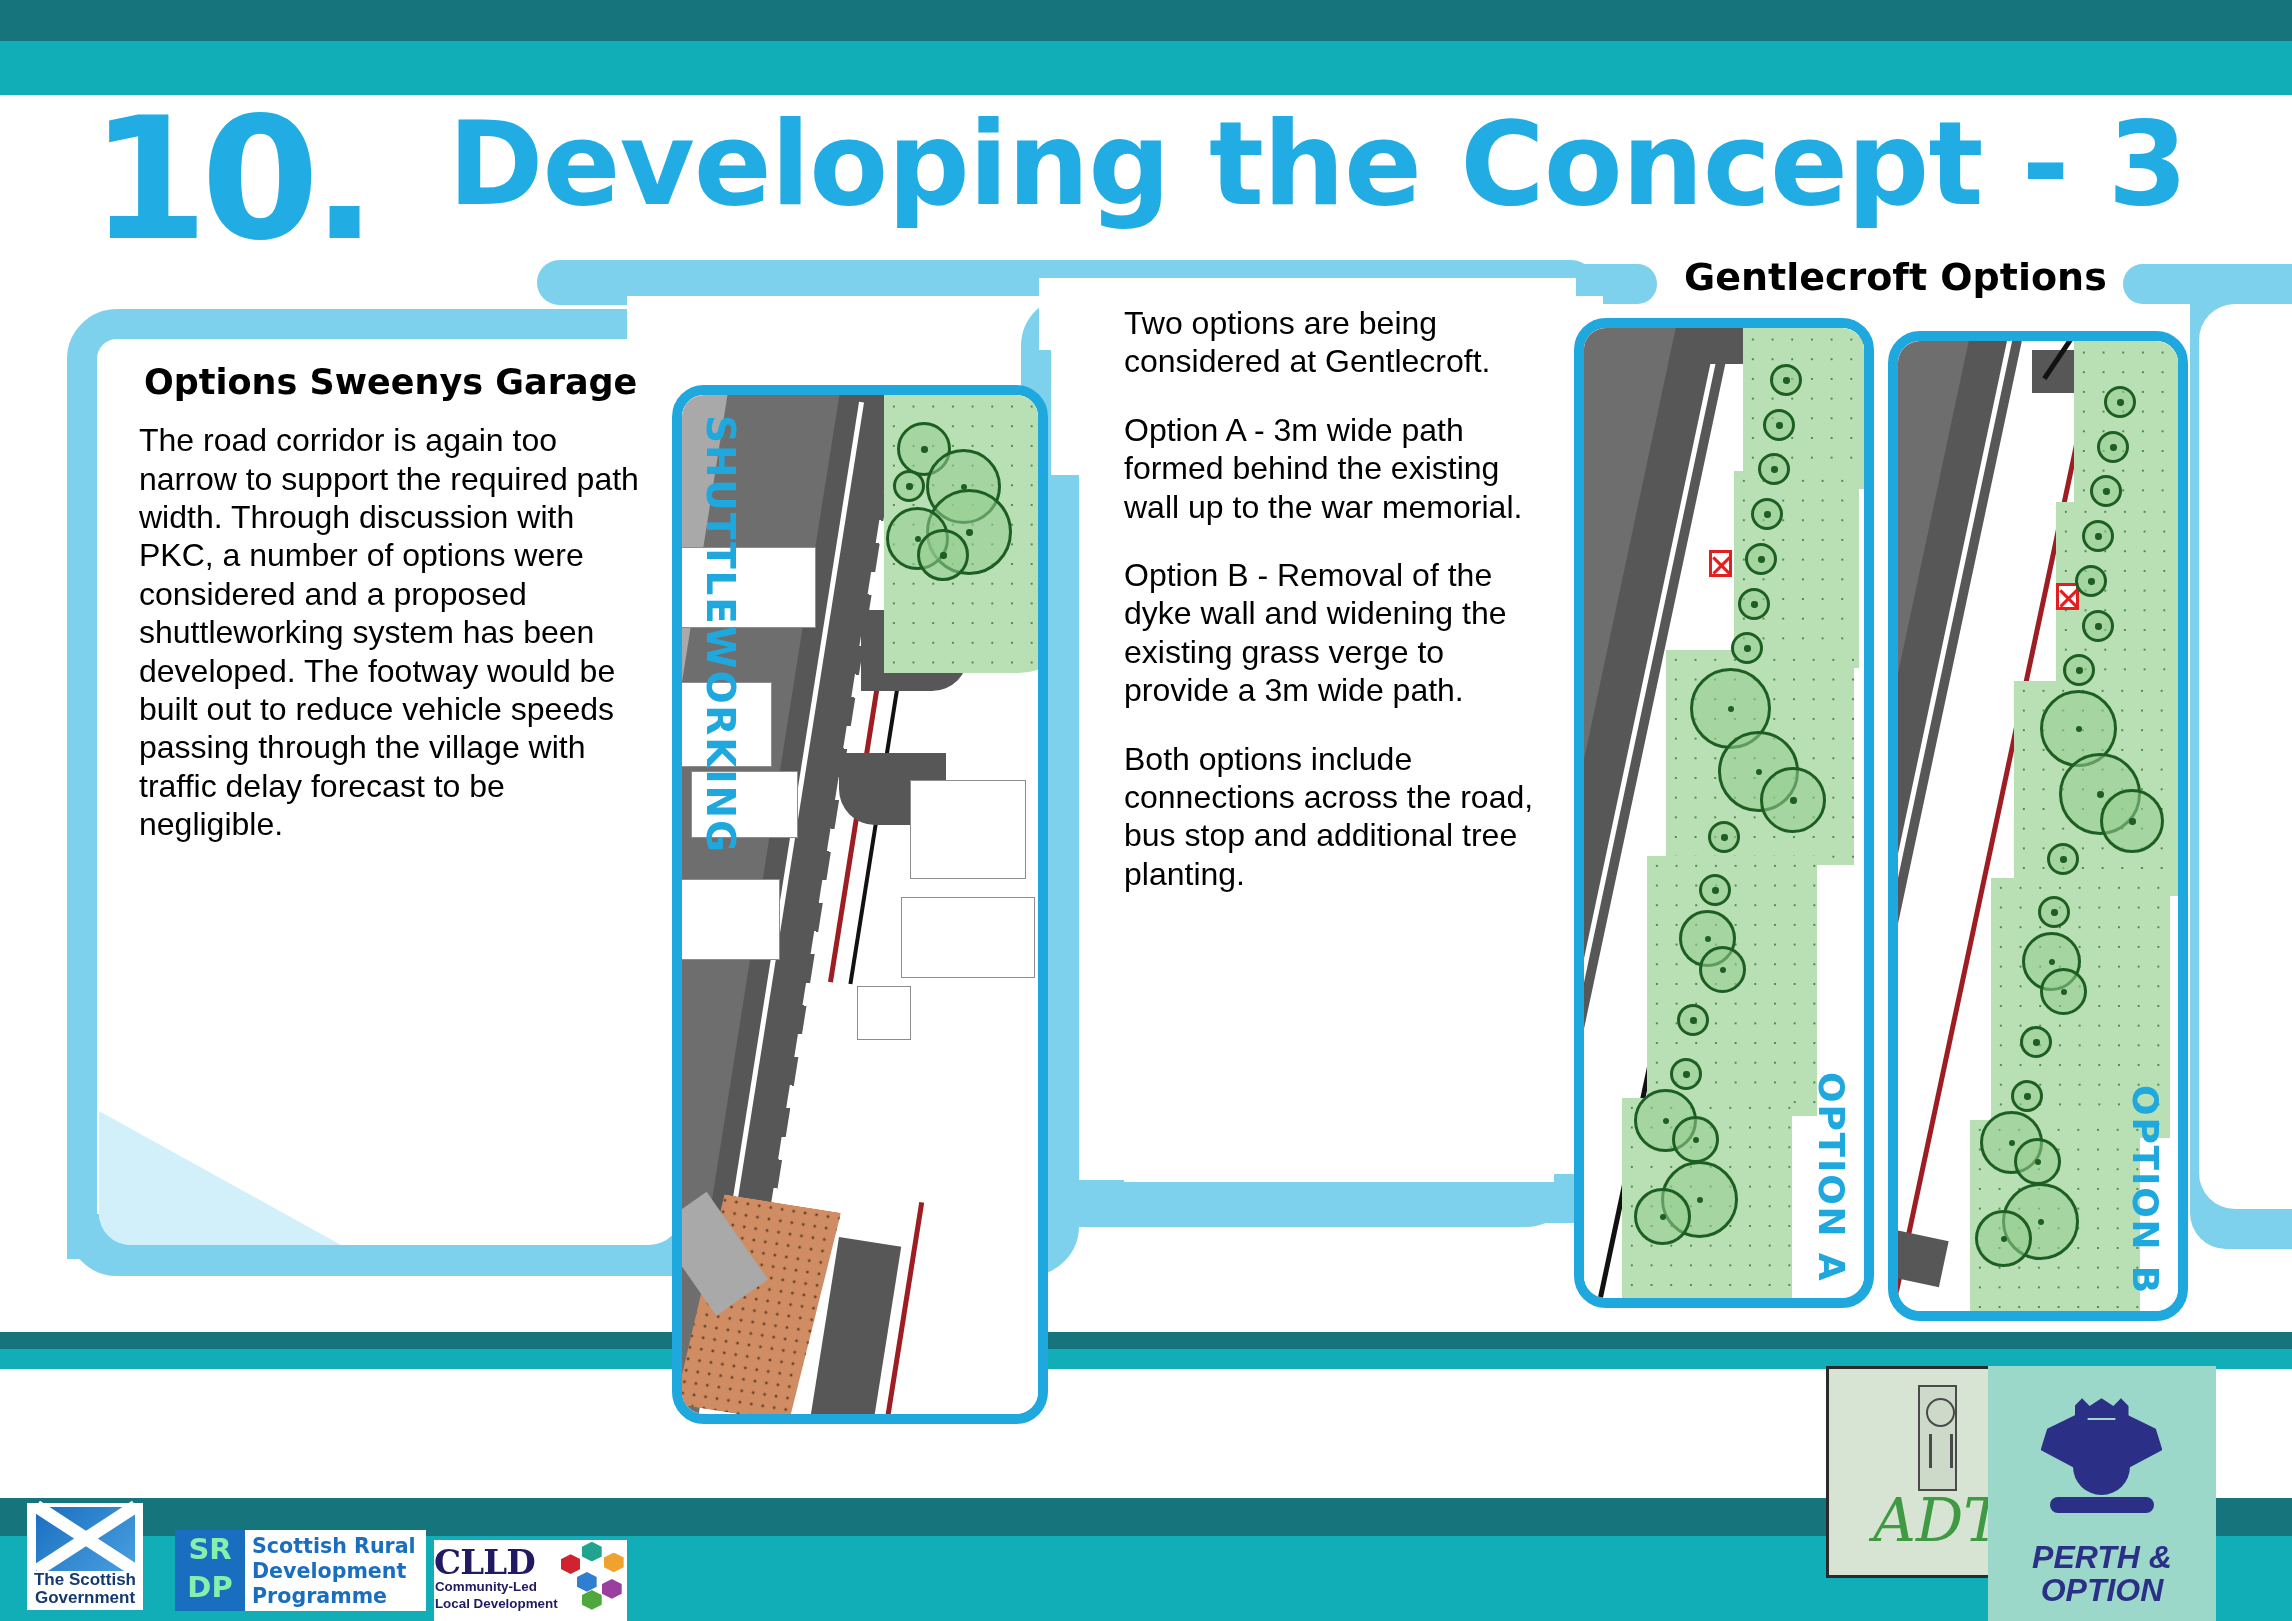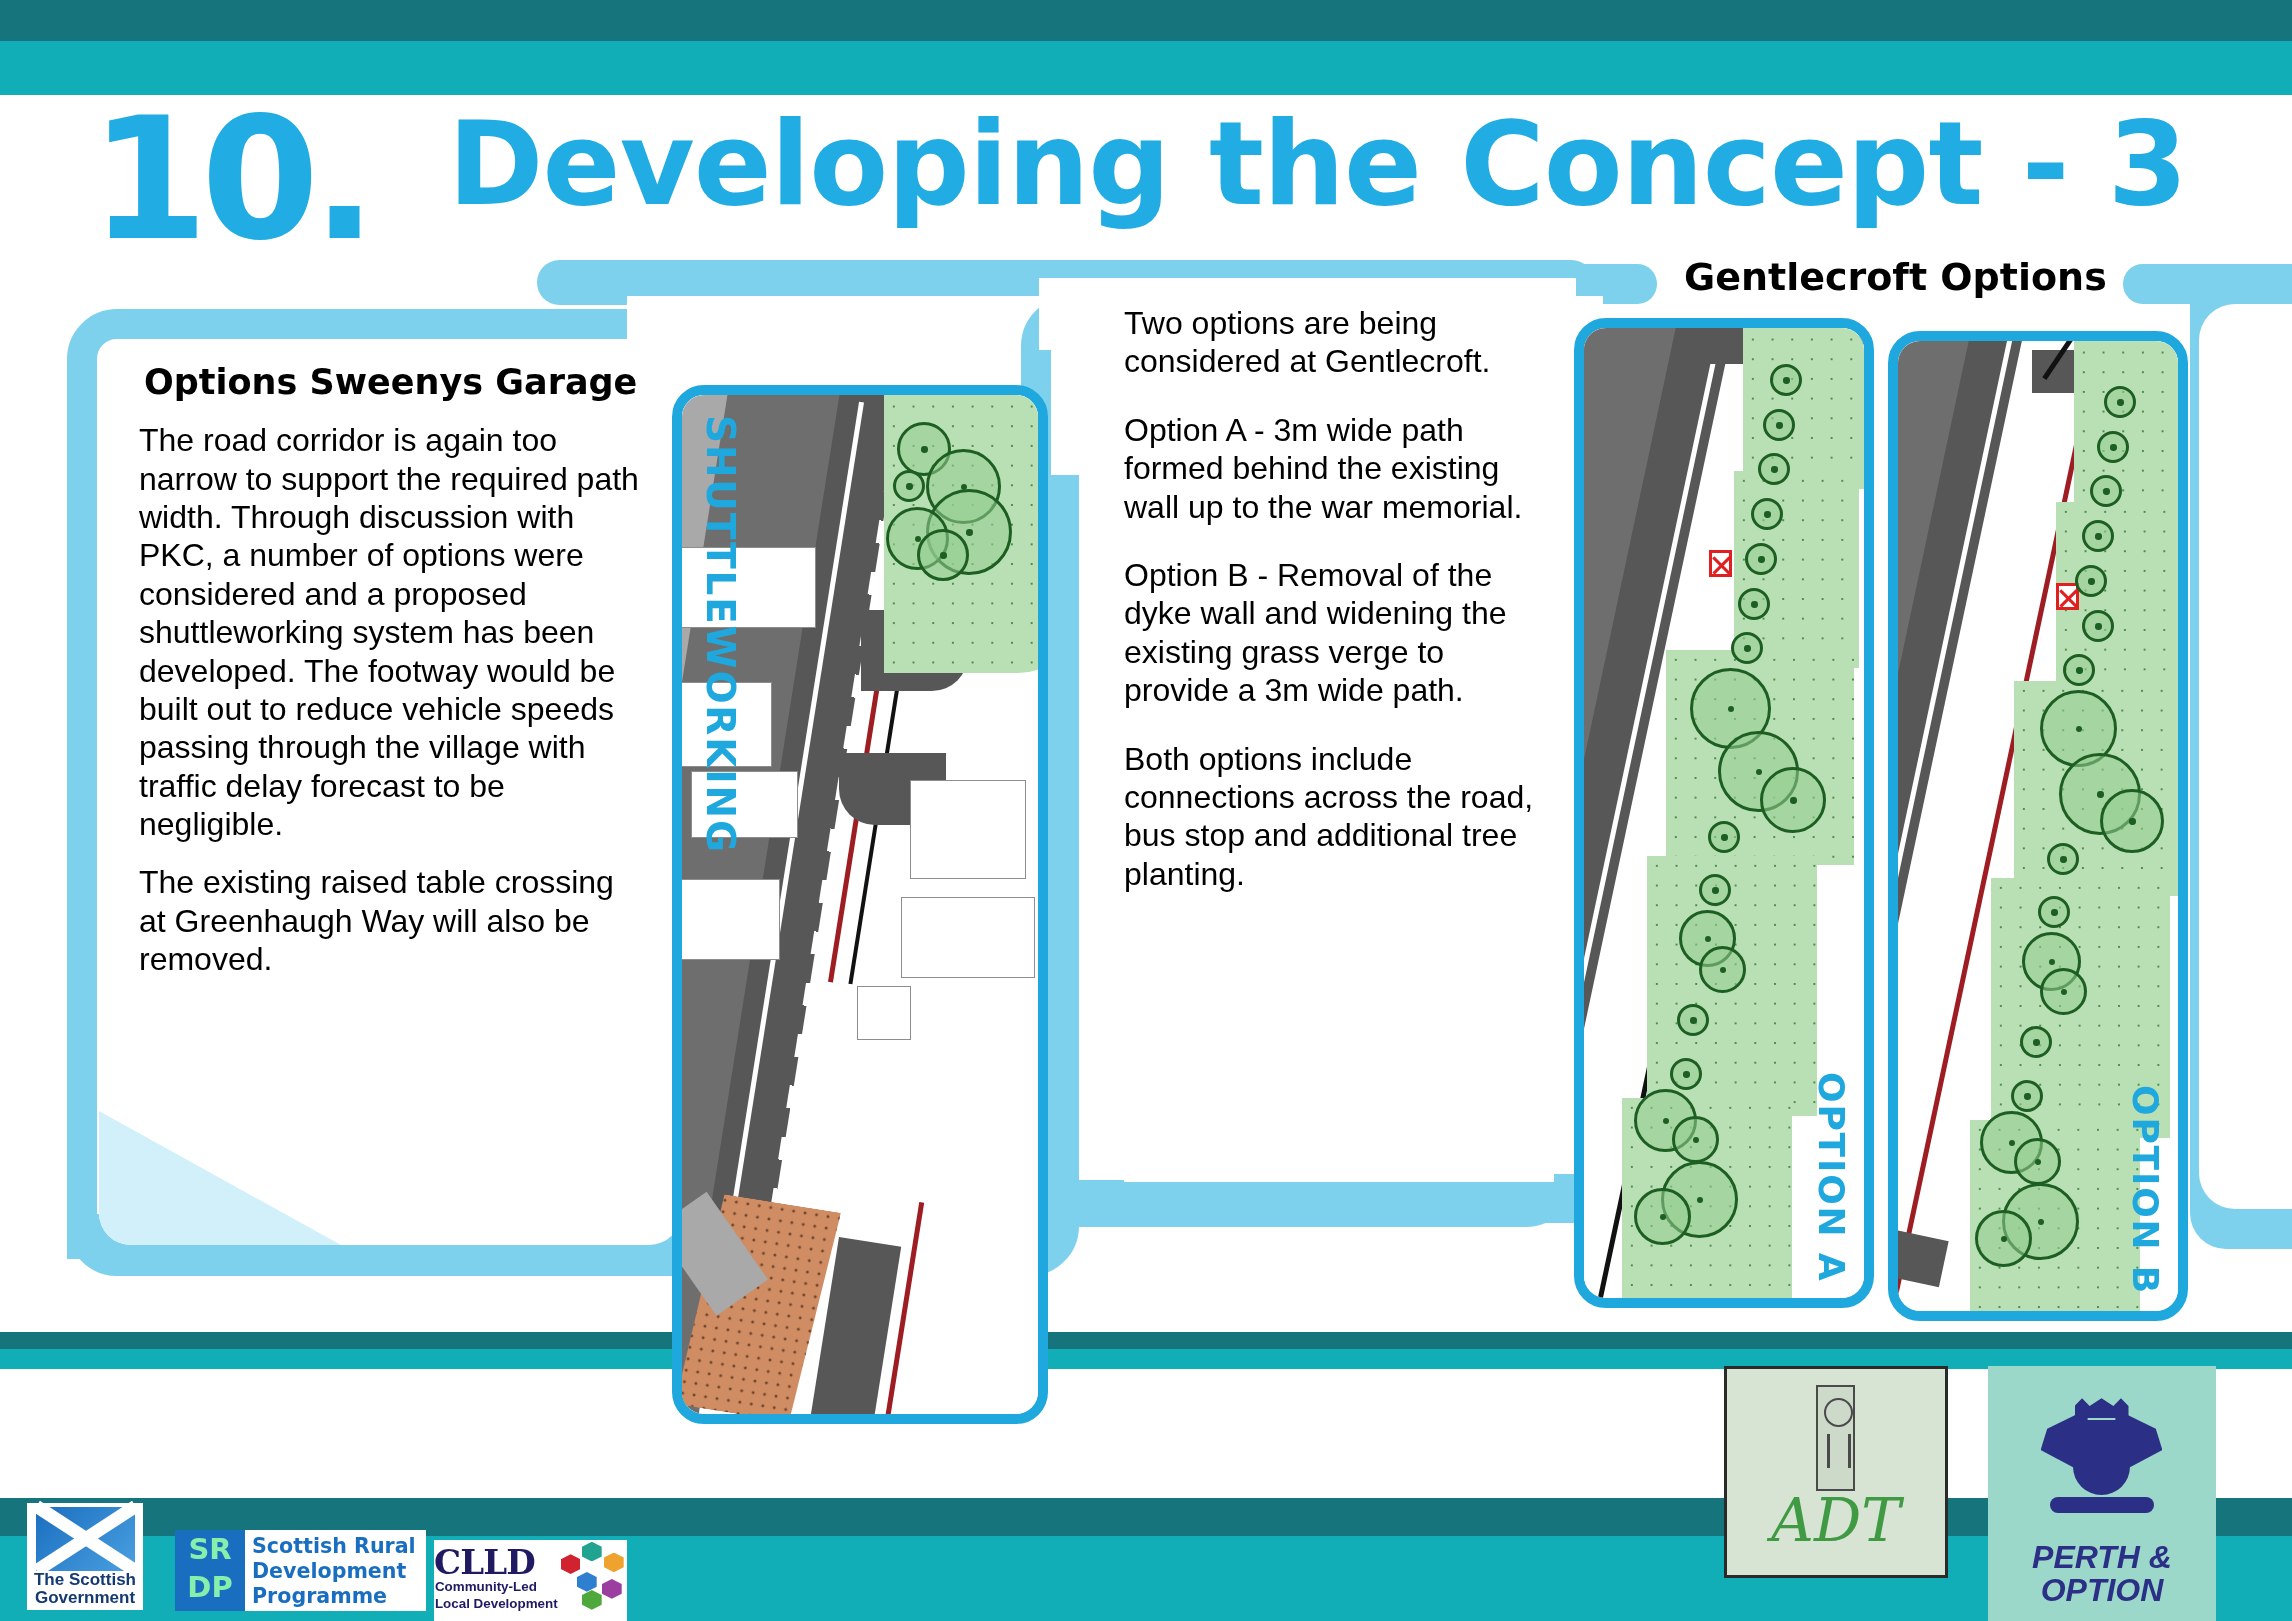--- a/index.html
+++ b/index.html
@@ -214,21 +214,21 @@
     font-size:13.4px; font-weight:bold; color:#201a63; line-height:1.25;
     font-family:"Liberation Sans", sans-serif;
   }
   .hexgrid { position:absolute; left:125px; top:0; width:67px; height:70px; }
   .hex {
     position:absolute; width:19.7px; height:19.7px;
     clip-path: polygon(50% 0%,100% 25%,100% 75%,50% 100%,0% 75%,0% 25%);
   }
 
   .logo-adt {
-    position:absolute; left:1724px; top:1366px; width:224px; height:212px;
+    position:absolute; left:1826px; top:1366px; width:224px; height:212px;
     background:#d7e4d3; border:3.6px solid #2a2a2a;
   }
   .adt-tower {
     position:absolute; left:50%; top:16px; margin-left:-19.7px;
     width:39px; height:106px; border:2.7px solid #4a4a4a; background:#cdd9c9;
   }
   .adt-tower::before {
     content:""; position:absolute; left:5.4px; top:10.7px; width:25px; height:25px;
     border:2.7px solid #4a4a4a; border-radius:50%;
   }
@@ -303,21 +303,20 @@
   <div class="frame-mid"></div>
   <div class="frame-mid-mask-top"></div>
   <div class="frame-mid-mask-right"></div>
   <div class="deco deco-4"></div>
   <div class="deco deco-5"></div>
 
   <div class="card-left">
     <div class="card-left-accent"></div>
     <h2>Options Sweenys Garage</h2>
     <p>The road corridor is again too narrow to support the required path width. Through discussion with PKC, a number of options were considered and a proposed shuttleworking system has been developed. The footway would be built out to reduce vehicle speeds passing through the village with traffic delay forecast to be negligible.</p>
-    <p>The existing raised table crossing at Greenhaugh Way will also be removed.</p>
   </div>
 
   <div class="card-mid">
     <p>Two options are being considered at Gentlecroft.</p>
     <p>Option A - 3m wide path formed behind the existing wall up to the war memorial.</p>
     <p>Option B - Removal of the dyke wall and widening the existing grass verge to provide a 3m wide path.</p>
     <p>Both options include connections across the road, bus stop and additional tree planting.</p>
   </div>
 
   <div class="map-panel map-shuttle">

